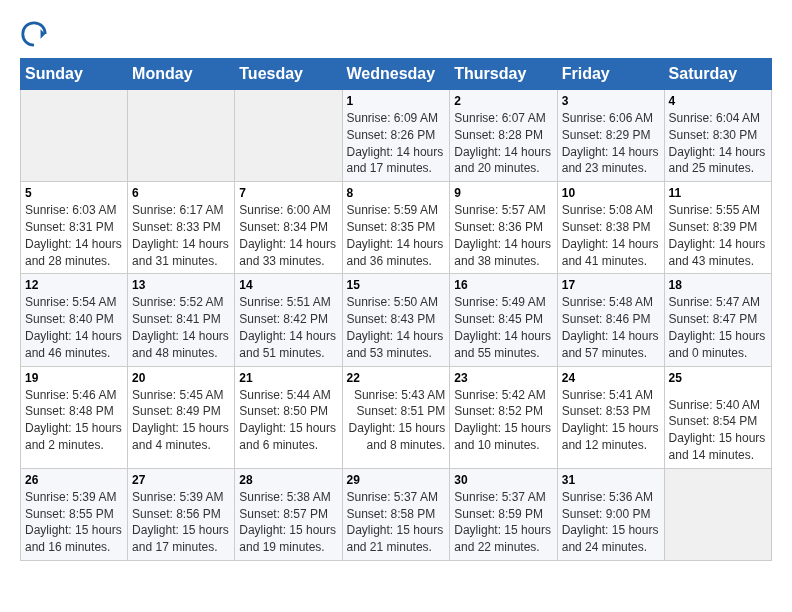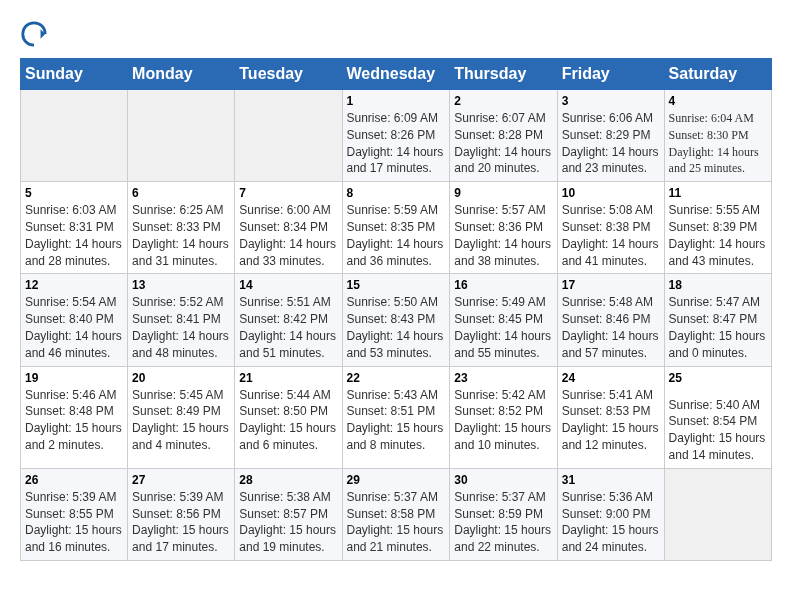--- a/index.html
+++ b/index.html
@@ -141,37 +141,37 @@
         </td>
         <td>
           <span class="day-num">3</span>
           <div class="day-info" style="white-space: pre-line;">Sunrise: 6:06 AM
 Sunset: 8:29 PM
 Daylight: 14 hours
 and 23 minutes.</div>
         </td>
         <td>
           <span class="day-num">4</span>
-          <div class="day-info" style="white-space: pre-line; font-family: Liberation Serif, serif;">Sunrise: 6:04 AM
+          <div class="day-info" style="white-space: pre-line;">Sunrise: 6:04 AM
 Sunset: 8:30 PM
 Daylight: 14 hours
 and 25 minutes.</div>
         </td>
       </tr>
       <tr>
         <td>
           <span class="day-num">5</span>
           <div class="day-info" style="white-space: pre-line;">Sunrise: 6:03 AM
 Sunset: 8:31 PM
 Daylight: 14 hours
 and 28 minutes.</div>
         </td>
         <td>
           <span class="day-num">6</span>
-          <div class="day-info" style="white-space: pre-line;">Sunrise: 6:25 AM
+          <div class="day-info" style="white-space: pre-line;">Sunrise: 6:17 AM
 Sunset: 8:33 PM
 Daylight: 14 hours
 and 31 minutes.</div>
         </td>
         <td>
           <span class="day-num">7</span>
           <div class="day-info" style="white-space: pre-line;">Sunrise: 6:00 AM
 Sunset: 8:34 PM
 Daylight: 14 hours
 and 33 minutes.</div>
@@ -273,21 +273,21 @@
         </td>
         <td>
           <span class="day-num">21</span>
           <div class="day-info" style="white-space: pre-line;">Sunrise: 5:44 AM
 Sunset: 8:50 PM
 Daylight: 15 hours
 and 6 minutes.</div>
         </td>
         <td>
           <span class="day-num">22</span>
-          <div class="day-info" style="white-space: pre-line;">Sunrise: 5:43 AM
+          <div class="day-info" style="white-space: pre-line; text-align: right;">Sunrise: 5:43 AM
 Sunset: 8:51 PM
 Daylight: 15 hours
 and 8 minutes.</div>
         </td>
         <td>
           <span class="day-num">23</span>
           <div class="day-info" style="white-space: pre-line;">Sunrise: 5:42 AM
 Sunset: 8:52 PM
 Daylight: 15 hours
 and 10 minutes.</div>

